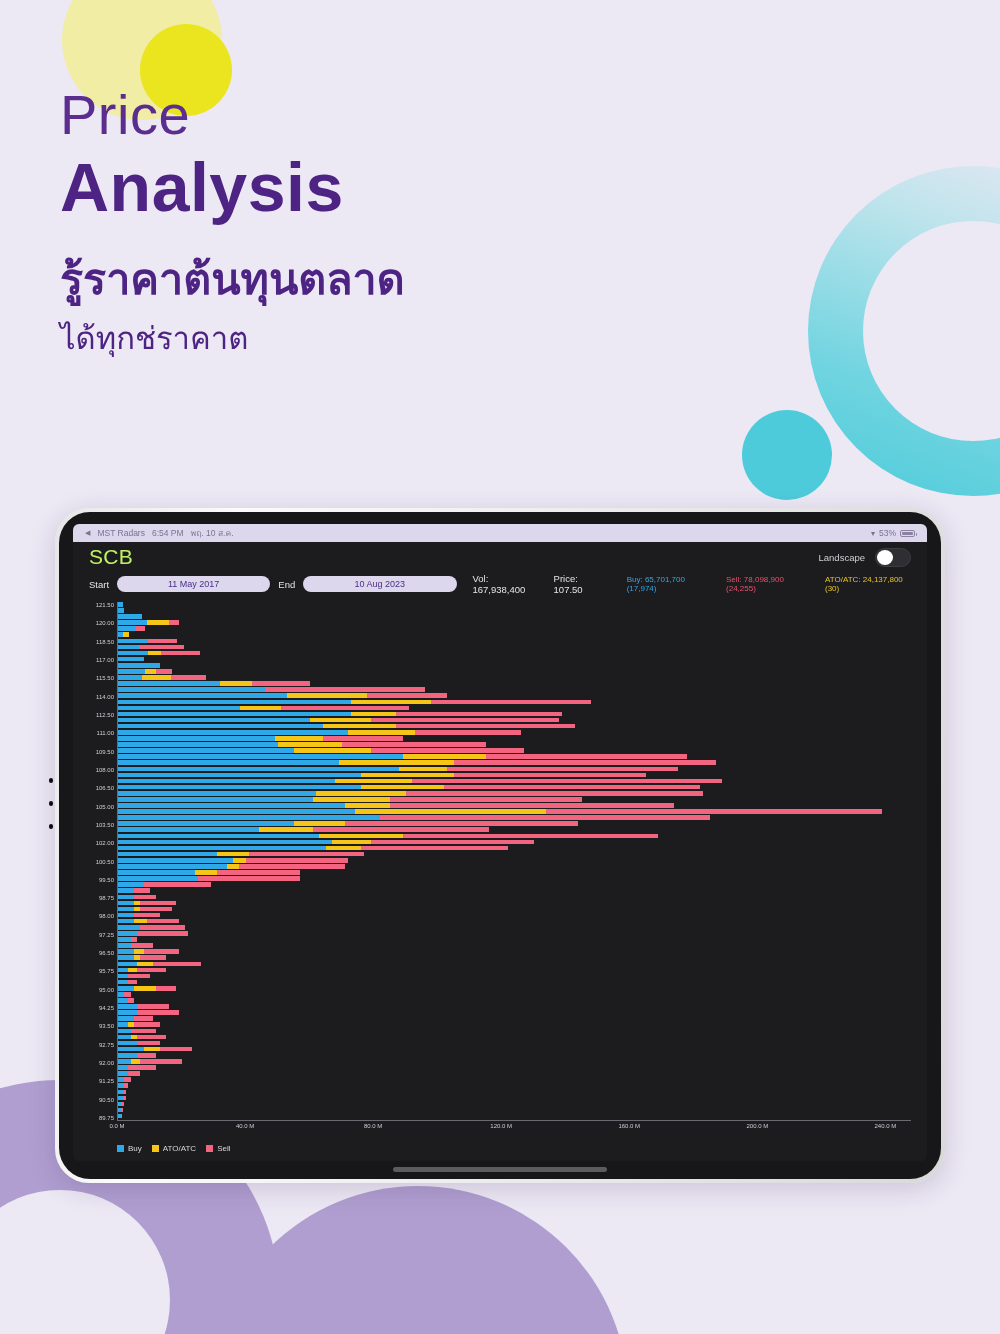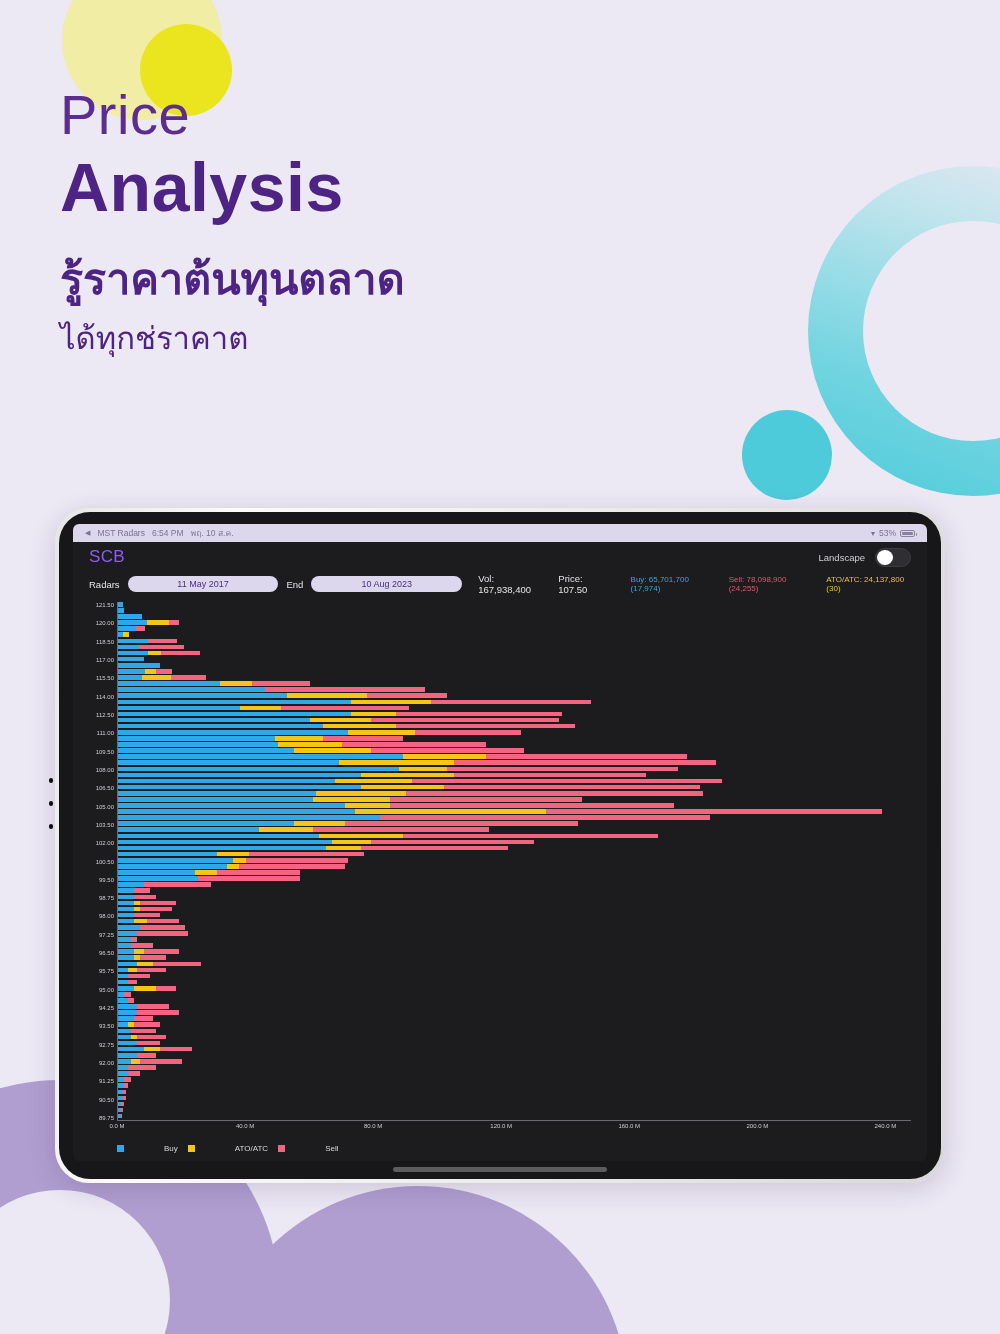--- a/index.html
+++ b/index.html
@@ -145,21 +145,21 @@
     background: #5a2d91; color: #fff;
     display: flex; align-items: center; justify-content: center;
     font-size: 12px; line-height: 1; cursor: pointer;
   }
 
   
   .symbolrow {
     height: 30px; display: flex; align-items: center;
     padding: 0 16px; background: #1c1c1e;
   }
-  .symbol { font-size: 17px; color: #8b5cf6; letter-spacing: .3px; }
+  .symbol { font-size: 21px; color: #bef264; letter-spacing: .3px; }
   .landscape-wrap {
     margin-left: auto; display: flex; align-items: center; gap: 10px;
   }
   .landscape-label { font-size: 9.5px; color: #cfcfd4; }
   .toggle {
     width: 36px; height: 19px; border-radius: 10px;
     background: #2f2f33; border: 1px solid #3c3c41;
     position: relative; cursor: pointer;
   }
   .toggle .knob {
@@ -218,21 +218,21 @@
     position: absolute; top: 2px; transform: translateX(-50%);
     font-size: 6px; color: #cfcfd4; white-space: nowrap;
   }
 
   .legend {
     height: 26px; display: flex; align-items: center;
     gap: 10px; padding-left: 44px; background: #1c1c1e;
   }
   .leg-item { display: flex; align-items: center; gap: 4px; }
   .leg-swatch { width: 7px; height: 7px; }
-  .leg-text { font-size: 8px; color: #d8d8dc; margin-left: 36px; }
+  .leg-text { font-size: 8px; color: #d8d8dc; }
 </style>
 </head>
 <body>
 
 <div class="bg">
   <div class="blob-yellow-soft"></div>
   <div class="blob-yellow"></div>
   <div class="ring-teal"></div>
   <div class="dot-teal"></div>
   <div class="ring-purple"></div>
@@ -275,21 +275,21 @@
         <span class="symbol">SCB</span>
         <span class="landscape-wrap">
           <span class="landscape-label">Landscape</span>
           <span class="toggle">
             <span class="knob"></span>
           </span>
         </span>
       </div>
 
       <div class="controls">
-        <span class="ctl-label">Radars</span>
+        <span class="ctl-label">Start</span>
         <span class="datefield">11 May 2017</span>
         <span class="ctl-label">End</span>
         <span class="datefield">10 Aug 2023</span>
         <span class="stat">Vol: 167,938,400</span>
         <span class="stat">Price: 107.50</span>
         <span class="stat-buy">Buy: 65,701,700 (17,974)</span>
         <span class="stat-sell">Sell: 78,098,900 (24,255)</span>
         <span class="stat-ato">ATO/ATC: 24,137,800 (30)</span>
       </div>
 

